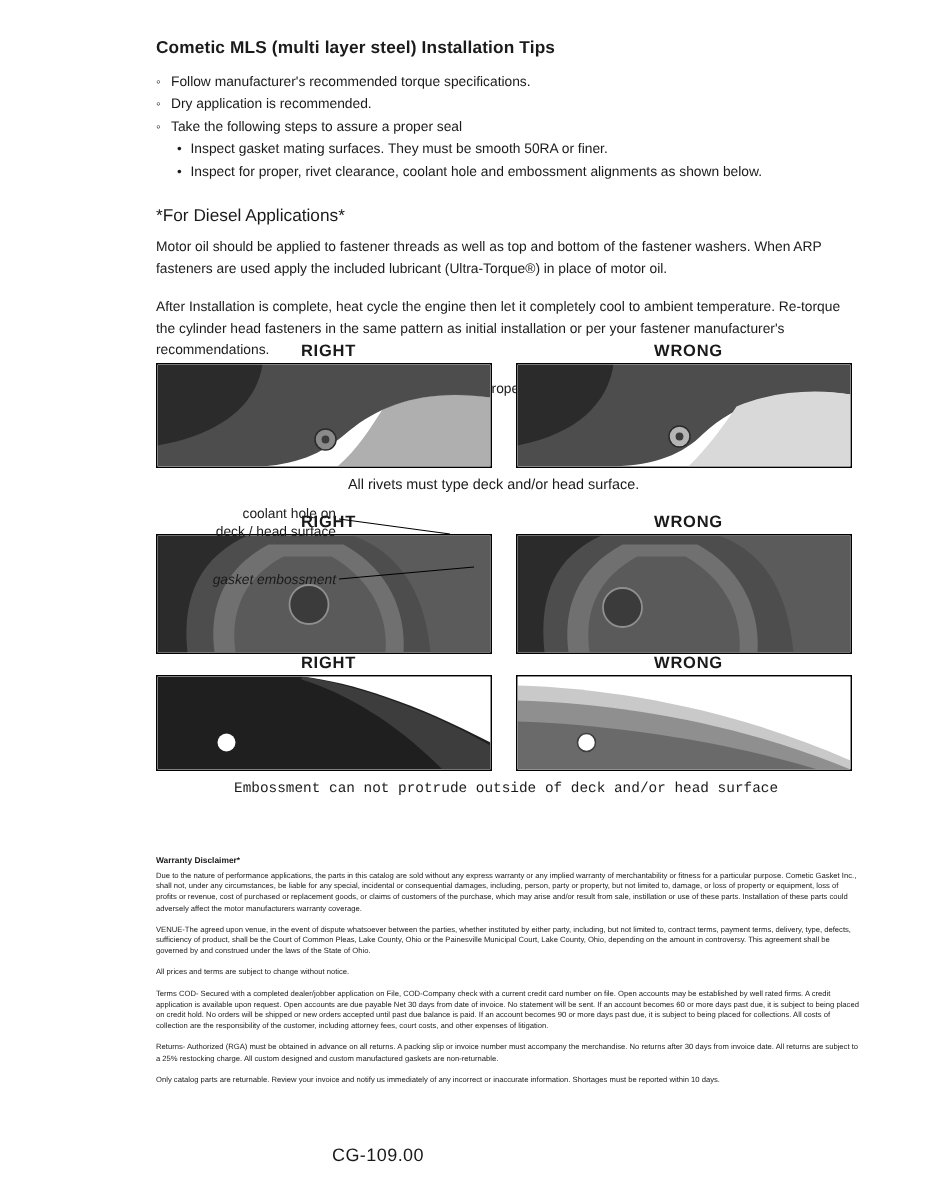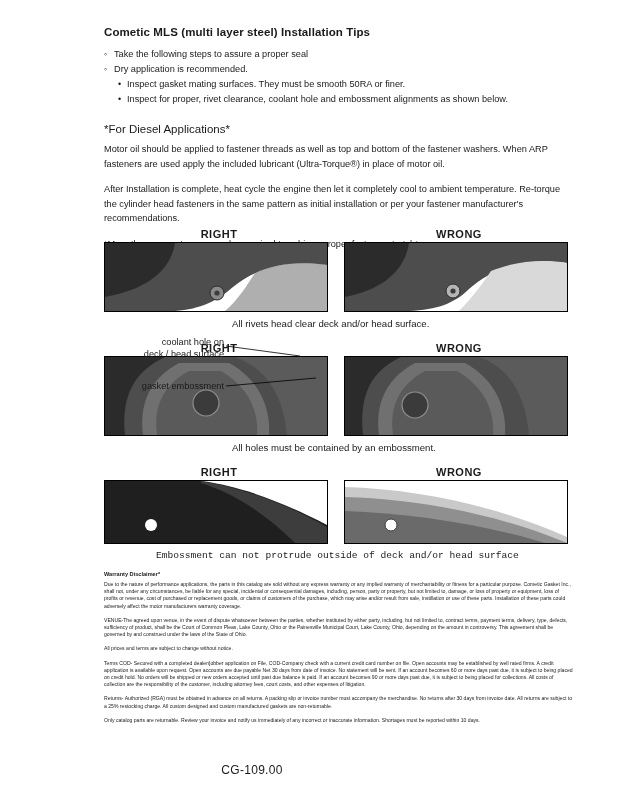--- a/index.html
+++ b/index.html
@@ -177,22 +177,23 @@
 </style>
 </head>
 <body>
 
 <div class="page">
 
   <div class="content">
     <h1 class="title">Cometic MLS (multi layer steel) Installation Tips</h1>
 
     <ul class="bullets">
+      <li>Follow manufacturer's recommended torque specifications.</li>
+      <li>Dry application is recommended.</li>
       <li>Take the following steps to assure a proper seal</li>
-      <li>Dry application is recommended.</li>
     </ul>
     <ul class="sub">
       <li>Inspect gasket mating surfaces.  They must be smooth 50RA or finer.</li>
       <li>Inspect for proper, rivet clearance, coolant hole and embossment alignments as shown below.</li>
     </ul>
 
     <h2 class="subhead">*For Diesel Applications*</h2>
     <p class="body">Motor oil should be applied to fastener threads as well as top and bottom of the fastener washers.  When ARP fasteners are used apply the included lubricant (Ultra-Torque®) in place of motor oil.</p>
     <p class="body">After Installation is complete, heat cycle the engine then let it completely cool to ambient temperature.  Re-torque the cylinder head fasteners in the same pattern as initial installation or per your fastener manufacturer's recommendations.</p>
     <p class="body last">*More than one re-torque may be required to achieve proper fastener stretch*</p>
@@ -222,21 +223,21 @@
             <rect x="0" y="0" width="222" height="68" fill="#ffffff"></rect>
             <path d="M0,0 H222 V20 C178,14 146,26 124,46 C110,60 92,67 64,68 L0,68 Z" fill="#4d4d4d"></path>
             <path d="M0,0 H64 C60,26 40,46 0,54 Z" fill="#2b2b2b"></path>
             <path d="M146,28 C170,18 198,16 222,20 V68 H114 C128,54 138,40 146,28 Z" fill="#d9d9d9"></path>
             <circle cx="108" cy="48" r="7" fill="#b5b5b5" stroke="#2b2b2b" stroke-width="1"></circle>
             <circle cx="108" cy="48" r="2.6" fill="#3c3c3c"></circle>
           </svg>
         </div>
       </div>
     </div>
-    <div class="figcaption indent">All rivets head clear deck and/or head surface.</div>
+    <div class="figcaption indent">All rivets must type deck and/or head surface.</div>
 
     <div class="figrow">
       <div class="figcell">
         <div class="figlabel">RIGHT</div>
         <div class="figbox tall">
           <svg width="222" height="78" viewBox="0 0 222 78">
             <rect x="0" y="0" width="222" height="78" fill="#4d4d4d"></rect>
             <path d="M60,0 C30,14 16,38 20,78 H0 V0 Z" fill="#2b2b2b"></path>
             <path d="M130,0 C158,10 178,34 182,78 H222 V0 Z" fill="#5b5b5b"></path>
             <path d="M74,6 C44,22 34,48 38,78 H164 C166,46 150,20 124,6 Z" fill="#707070"></path>
@@ -252,21 +253,20 @@
             <rect x="0" y="0" width="222" height="78" fill="#4d4d4d"></rect>
             <path d="M56,0 C26,14 14,38 18,78 H0 V0 Z" fill="#2b2b2b"></path>
             <path d="M134,0 C162,10 180,34 184,78 H222 V0 Z" fill="#5b5b5b"></path>
             <path d="M70,6 C40,22 30,48 34,78 H160 C162,46 146,20 120,6 Z" fill="#707070"></path>
             <path d="M80,14 C54,28 44,50 48,78 H148 C150,50 136,28 112,14 Z" fill="#5a5a5a"></path>
             <circle cx="70" cy="48" r="13" fill="#3b3b3b" stroke="#8f8f8f" stroke-width="1.2"></circle>
           </svg>
         </div>
       </div>
     </div>
-    <div class="figcaption indent">All holes must be contained by an embossment.</div>
 
     <div class="figrow">
       <div class="figcell">
         <div class="figlabel">RIGHT</div>
         <div class="figbox short">
           <svg width="222" height="62" viewBox="0 0 222 62">
             <rect x="0" y="0" width="222" height="62" fill="#ffffff"></rect>
             <path d="M0,0 H96 C130,4 172,18 222,44 V62 H0 Z" fill="#1f1f1f"></path>
             <path d="M96,0 C134,6 180,22 222,46 V62 H190 C160,32 128,12 96,2 Z" fill="#3d3d3d"></path>
             <circle cx="46" cy="44" r="6" fill="#ffffff"></circle>
@@ -286,21 +286,21 @@
         </div>
       </div>
     </div>
     <div class="figcaption" style="margin-left:52px;font-family:Liberation Mono, monospace;">Embossment can not protrude outside of deck and/or head surface</div>
 
     <div class="callouts">
       <div class="callout-text" style="left:-50px; top:108px; width:170px;">
         <span>coolant hole on</span><br>
         <span>deck / head surface</span>
       </div>
-      <div class="callout-text" style="left:-20px; top:152px; width:140px;">gasket embossment</div>
+      <div class="callout-text" style="left:-20px; top:152px; width:140px;font-style:italic;">gasket embossment</div>
       <svg style="position:absolute; left:0; top:0;" width="470" height="300">
         <line x1="122" y1="118" x2="196" y2="128" stroke="#000" stroke-width="0.8"></line>
         <line x1="122" y1="158" x2="212" y2="150" stroke="#000" stroke-width="0.8"></line>
       </svg>
     </div>
 
   </div>
 
   <div class="warranty">
     <h3>Warranty Disclaimer*</h3>

